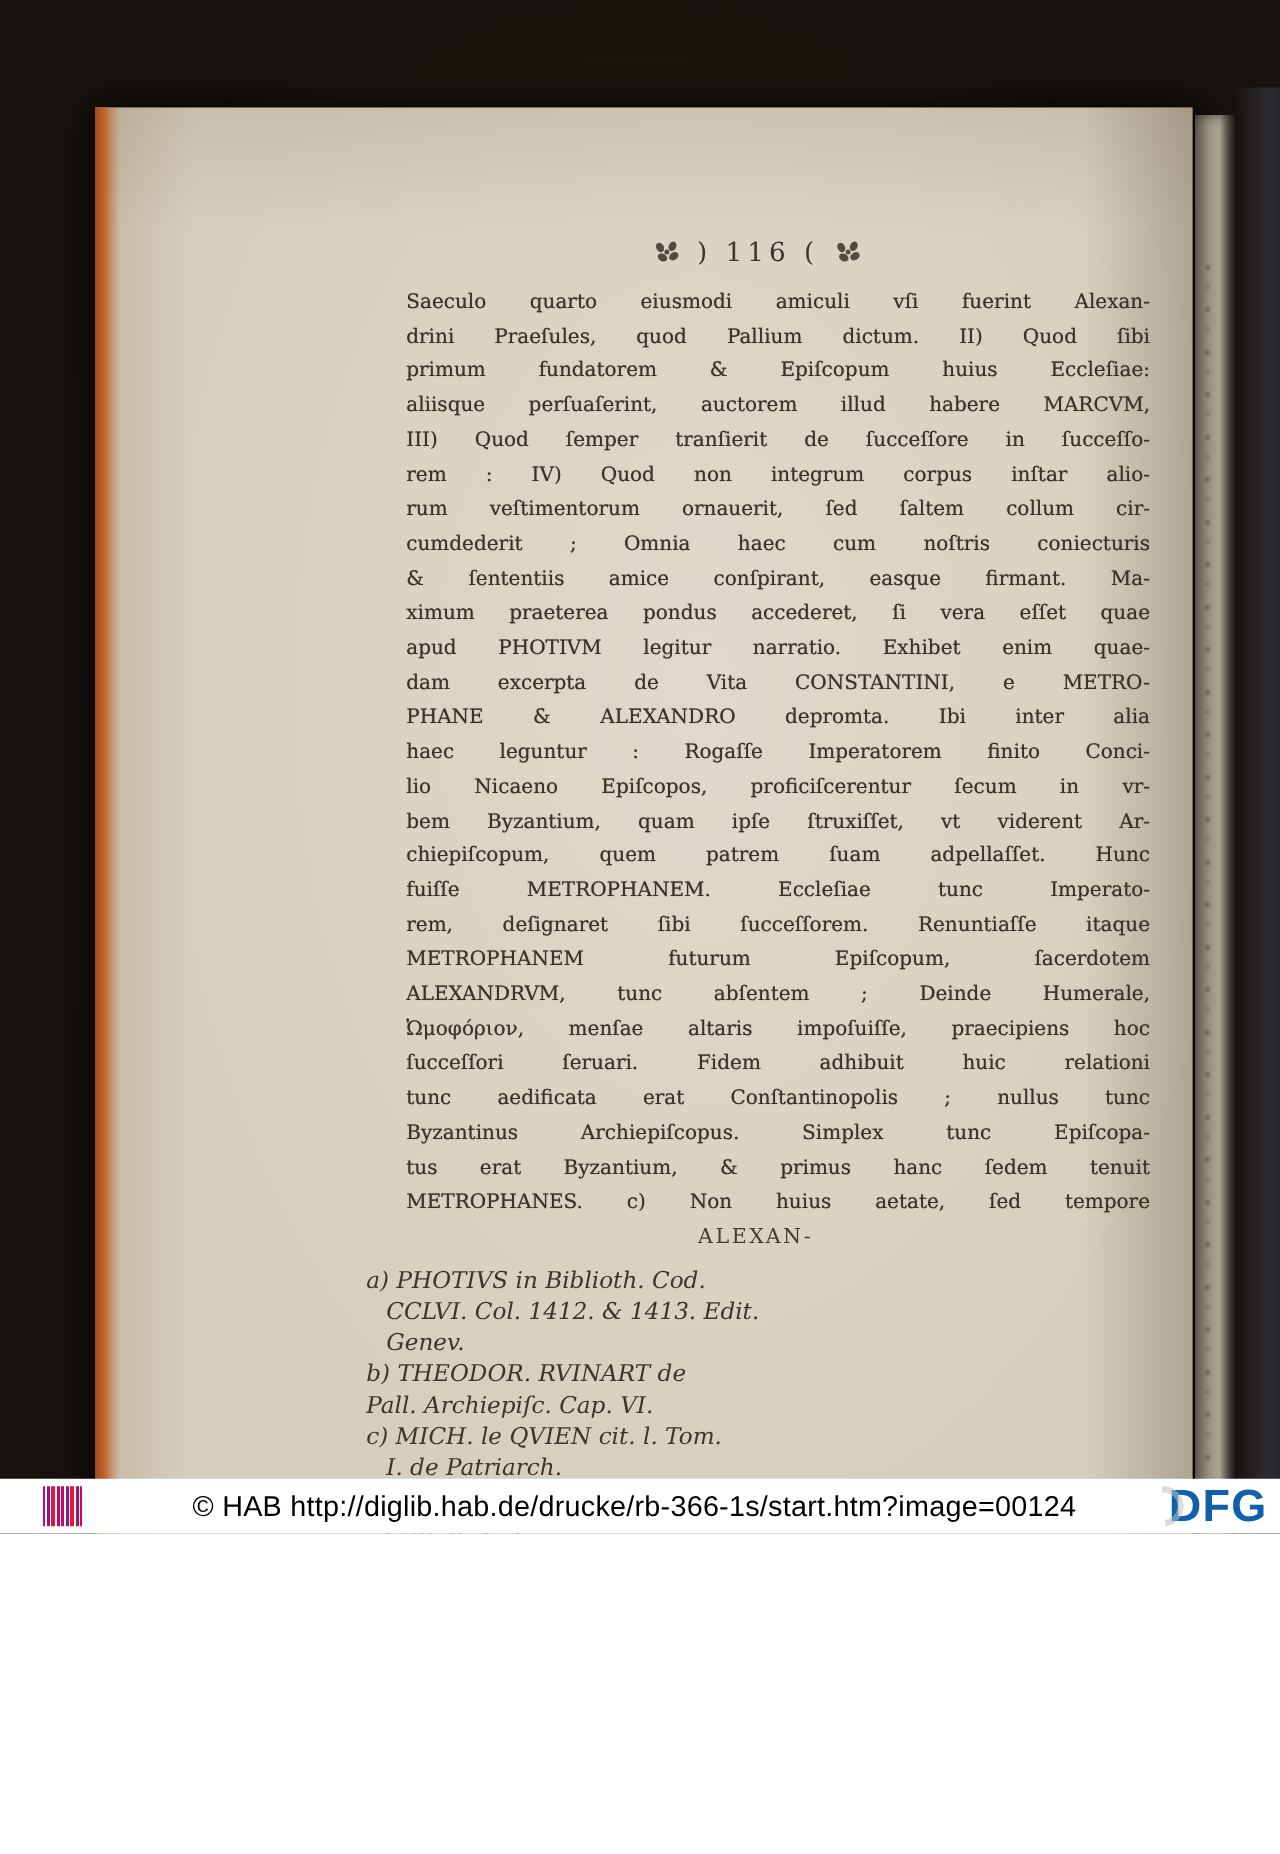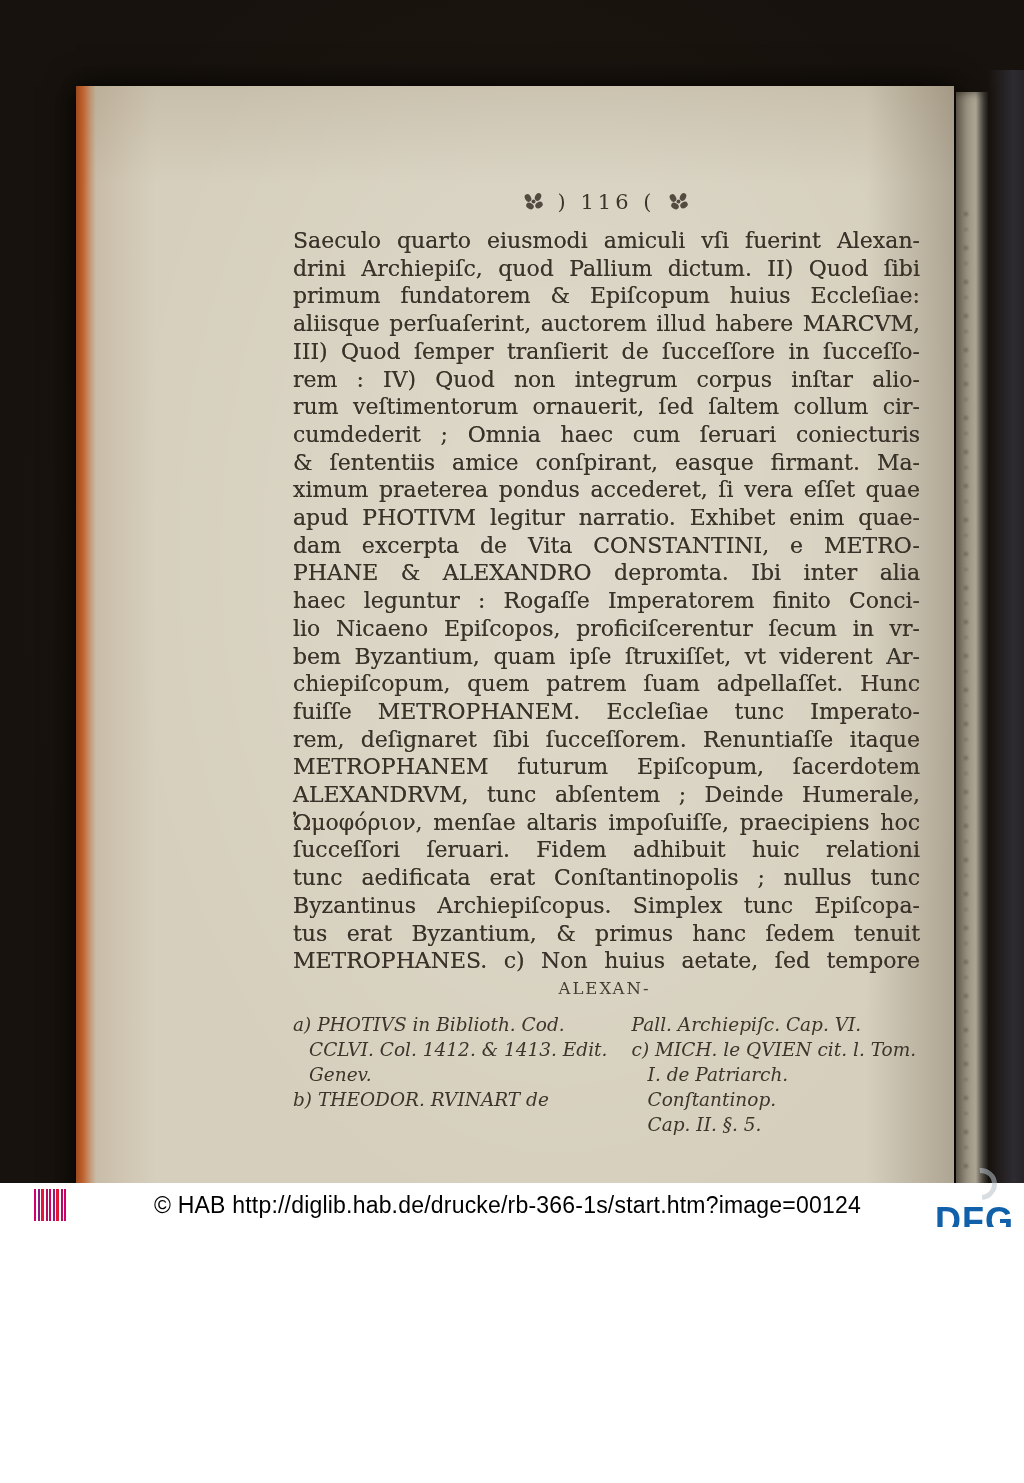--- a/index.html
+++ b/index.html
@@ -59,45 +59,47 @@
     align-items: center;
     gap: 12px;
     font-size: 21px;
     letter-spacing: 4px;
     color: #3c352b;
   }
   .fleuron { color: #453d31; opacity: .9; }
 
   .body { margin-top: 13px; }
   .line {
-    font-size: 22px;
+    font-size: 16px;
     line-height: 27.7px;
     text-align: justify;
     text-align-last: justify;
     white-space: normal;
     color: #3a3229;
     text-shadow: 0 0 0.6px rgba(56,48,38,0.65);
+    margin-left: 32px;
   }
 
   .catchword {
     margin-top: 4px;
     padding-right: 4px;
     text-align: center;
     font-size: 16.5px;
     letter-spacing: 2px;
     color: #453d31;
   }
 
   .footnotes {
     display: flex;
     margin-top: 14px;
     font-size: 18.5px;
     line-height: 25px;
     font-style: italic;
     color: #3d352b;
+    flex-direction: column;
   }
   .fn-col.left  { width: 54%; padding-right: 10px; box-sizing: border-box; }
   .fn-col.right { width: 46%; }
   .fn-line.indent { padding-left: 16px; font-style: italic; }
 
   
   .sliver {
     position: absolute;
     left: 956px; top: 92px;
     width: 32px; height: 1248px;
@@ -140,21 +142,20 @@
     margin-left: 86px;
     font-size: 23px;
     color: #000000;
     letter-spacing: 0.2px;
   }
   .dfg {
     margin-left: auto;
     margin-right: 10px;
     display: flex;
     align-items: center;
-    flex-direction: column;
   }
   .dfg-swoosh {
     width: 22px; height: 22px;
     border-radius: 50%;
     border: 5px solid #b9c3cc;
     border-left-color: transparent;
     border-bottom-color: transparent;
     transform: rotate(40deg);
     margin-right: -12px;
     opacity: .55;
@@ -195,27 +196,27 @@
             <ellipse cx="16" cy="5" rx="3" ry="4" transform="rotate(25 16 5)"></ellipse>
             <ellipse cx="8" cy="14" rx="3" ry="4" transform="rotate(-60 8 14)"></ellipse>
             <ellipse cx="17" cy="13" rx="3" ry="4" transform="rotate(55 17 13)"></ellipse>
             <circle cx="11.5" cy="9.5" r="2"></circle>
           </g>
         </svg>
       </div>
 
       <div class="body">
         <div class="line">Saeculo quarto eiusmodi amiculi vſi fuerint Alexan-</div>
-        <div class="line">drini Archiepiſc, quod Pallium dictum.  II) Quod ſibi</div>
+        <div class="line">drini Praeſules, quod Pallium dictum.  II) Quod ſibi</div>
         <div class="line">primum fundatorem &amp; Epiſcopum huius Eccleſiae:</div>
         <div class="line">aliisque perſuaſerint, auctorem illud habere MARCVM,</div>
         <div class="line">III) Quod ſemper tranſierit de ſucceſſore in ſucceſſo-</div>
         <div class="line">rem :  IV) Quod non integrum corpus inſtar alio-</div>
         <div class="line">rum veſtimentorum ornauerit, ſed ſaltem collum cir-</div>
-        <div class="line">cumdederit ;  Omnia haec cum ſeruari coniecturis</div>
+        <div class="line">cumdederit ;  Omnia haec cum noſtris coniecturis</div>
         <div class="line">&amp; ſententiis amice conſpirant, easque firmant.  Ma-</div>
         <div class="line">ximum praeterea pondus accederet, ſi vera eſſet quae</div>
         <div class="line">apud PHOTIVM legitur narratio.  Exhibet enim quae-</div>
         <div class="line">dam excerpta de Vita CONSTANTINI, e METRO-</div>
         <div class="line">PHANE &amp; ALEXANDRO depromta.  Ibi inter alia</div>
         <div class="line">haec leguntur :  Rogaſſe Imperatorem finito Conci-</div>
         <div class="line">lio Nicaeno Epiſcopos, proficiſcerentur ſecum in vr-</div>
         <div class="line">bem Byzantium, quam ipſe ſtruxiſſet, vt viderent Ar-</div>
         <div class="line">chiepiſcopum, quem patrem ſuam adpellaſſet.  Hunc</div>
         <div class="line">fuiſſe METROPHANEM.  Eccleſiae tunc Imperato-</div>

